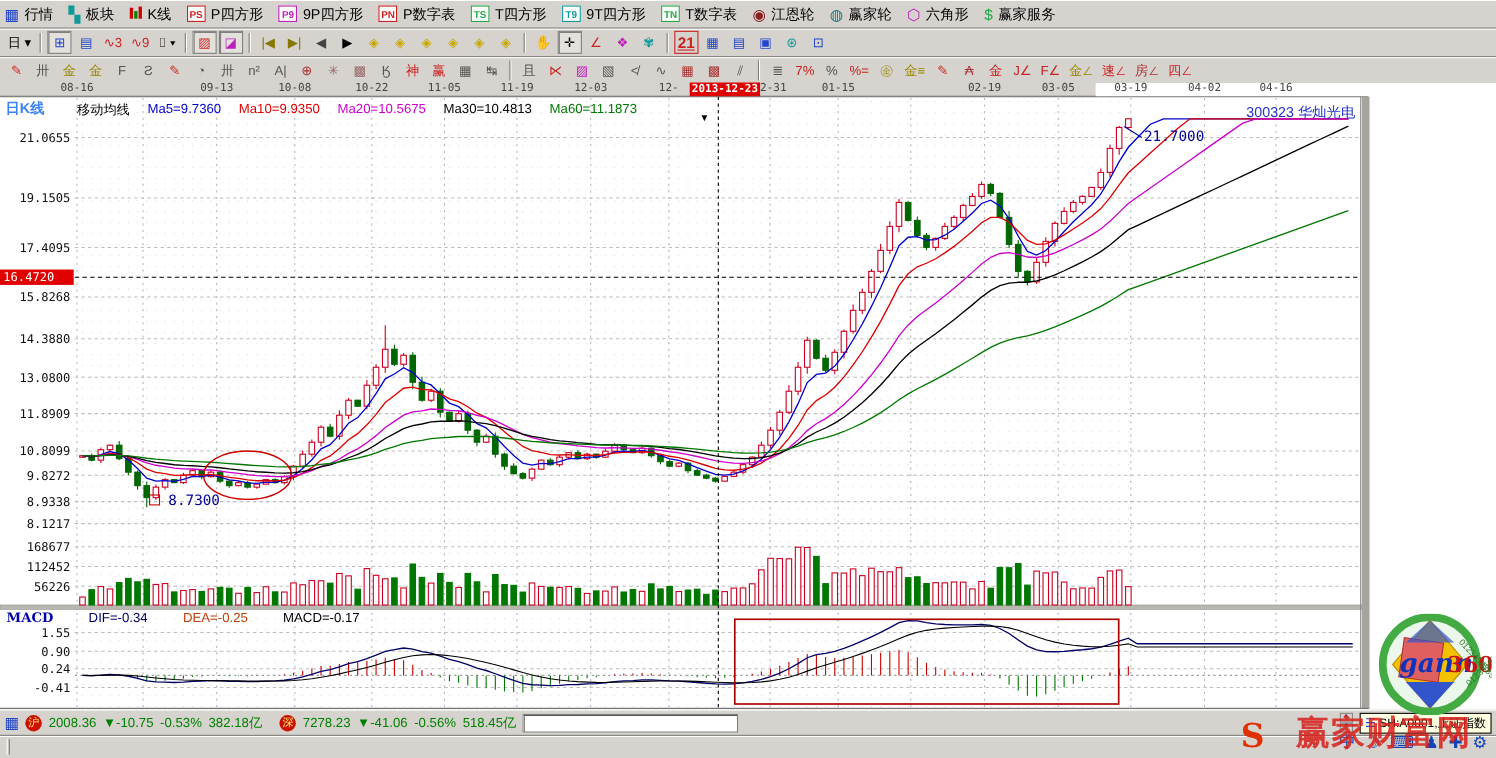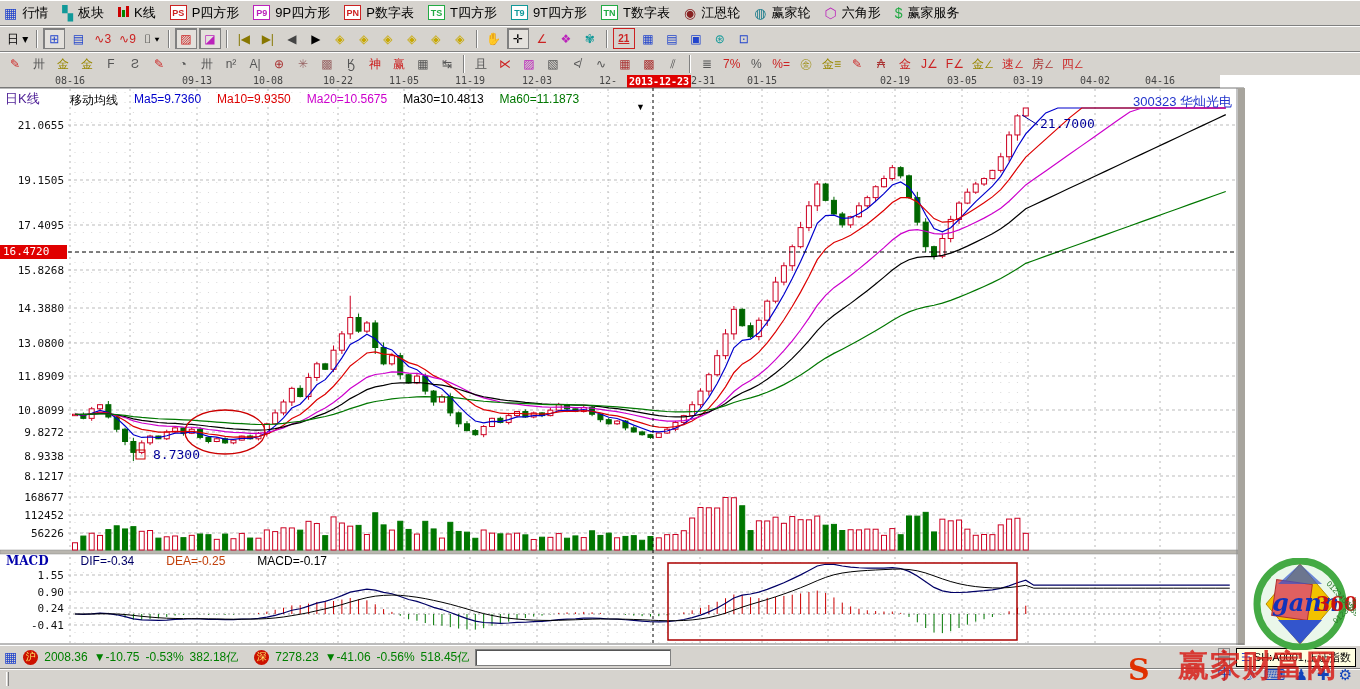--- a/index.html
+++ b/index.html
@@ -17,29 +17,29 @@
   .glyph { font-size:14px; line-height:1; }
   #toolbar2 { height:26px; gap:2px; }
   #toolbar3 { height:24px; gap:2px; }
   .tbtn { display:inline-flex; align-items:center; justify-content:center; min-width:22px; height:21px;
           font-size:12px; line-height:1; color:#333; border:1px solid transparent; padding:0 2px; white-space:nowrap; }
   .tbtn.pressed { border:1px solid #808080; background:#e4e1dc; box-shadow: inset 1px 1px 0 #808080; }
   .tsep { width:2px; height:18px; border-left:1px solid #808080; border-right:1px solid #fff; margin:0 3px; }
 
   
   #chart-region { position:absolute; left:0; top:75px; width:1360px; height:570px; background:#ffffff; }
-  #date-strip { position:absolute; left:0; top:0; width:1220px; height:13px; background:#d6d3ce;
+  #date-strip { position:absolute; left:0; top:0; width:996px; height:13px; background:#d6d3ce;
                 border-bottom:1px solid #7a7a7a; font-size:10px; color:#444; }
   .date-tick { position:absolute; top:0; transform:translateX(-50%); white-space:nowrap;
                font-family:"DejaVu Sans Mono", monospace; font-size:10px; }
   #date-highlight { position:absolute; top:0; height:13px; background:#e00000; color:#fff;
                     font-family:"DejaVu Sans Mono", monospace; font-size:10px; line-height:13px;
                     text-align:center; font-weight:bold; }
   #chart-svg { position:absolute; left:0; top:0; }
-  #pane-title { position:absolute; left:5px; top:15px; color:#4c1d95; font-size:13px; font-weight:normal;text-align:center; }
+  #pane-title { position:absolute; left:5px; top:15px; color:#3b82f6; font-size:13px; font-weight:bold;text-align:center; }
   #legend-row { position:absolute; left:70px; top:17px; display:flex; gap:16px; font-size:12px; white-space:nowrap; }
   #symbol-label { position:absolute; right:128px; top:18px; color:#2233cc; font-size:13px; }
   #legend-caret { position:absolute; left:636px; top:27px; font-size:9px; color:#000; }
   #price-chip { position:absolute; left:0; top:170px; width:67px; height:14px; background:#e00000; color:#fff;
                 font-family:"DejaVu Sans Mono", monospace; font-size:11px; line-height:14px; padding-left:3px; }
   #macd-header { position:absolute; left:6px; top:479px; display:flex; gap:32px; font-size:12px; }
   #macd-title { color:#0000aa; font-weight:bold; font-family:"DejaVu Serif", serif; }
 
   
   #status-bar { position:absolute; left:0; top:645px; width:1360px; height:23px; background:#d6d3ce;
@@ -150,21 +150,21 @@
       <span class="tbtn" style="color: rgb(200, 168, 0);">◈</span>
       <span class="tbtn" style="color: rgb(200, 168, 0);">◈</span>
       <span class="tbtn" style="color: rgb(200, 168, 0);">◈</span>
       <span class="tsep"></span>
       <span class="tbtn" style="color: rgb(102, 85, 51);">✋</span>
       <span class="tbtn pressed" style="color: rgb(0, 0, 0);">✛</span>
       <span class="tbtn" style="color: rgb(204, 34, 34);">∠</span>
       <span class="tbtn" style="color: rgb(187, 34, 187);">❖</span>
       <span class="tbtn" style="color: rgb(17, 153, 153);">✾</span>
       <span class="tsep"></span>
-      <span class="tbtn" style="color: rgb(204, 34, 34); border: 1px solid rgb(204, 34, 34); font-size: 10px; font-weight: bold; text-decoration: underline;">21</span>
+      <span class="tbtn" style="color: rgb(204, 34, 34); border: 1px solid rgb(204, 34, 34); font-size: 14px; font-weight: bold; text-decoration: underline;">21</span>
       <span class="tbtn" style="color: rgb(34, 68, 204);">▦</span>
       <span class="tbtn" style="color: rgb(34, 68, 204);">▤</span>
       <span class="tbtn" style="color: rgb(34, 68, 204);">▣</span>
       <span class="tbtn" style="color: rgb(17, 153, 153);">⊛</span>
       <span class="tbtn" style="color: rgb(34, 68, 204);">⊡</span>
     </div>
   <div id="toolbar3" class="bar">
       <span class="tbtn" style="color: rgb(204, 34, 34);">✎</span>
       <span class="tbtn" style="color: rgb(85, 85, 85);">卅</span>
       <span class="tbtn" style="color: rgb(153, 136, 0);">金</span>

